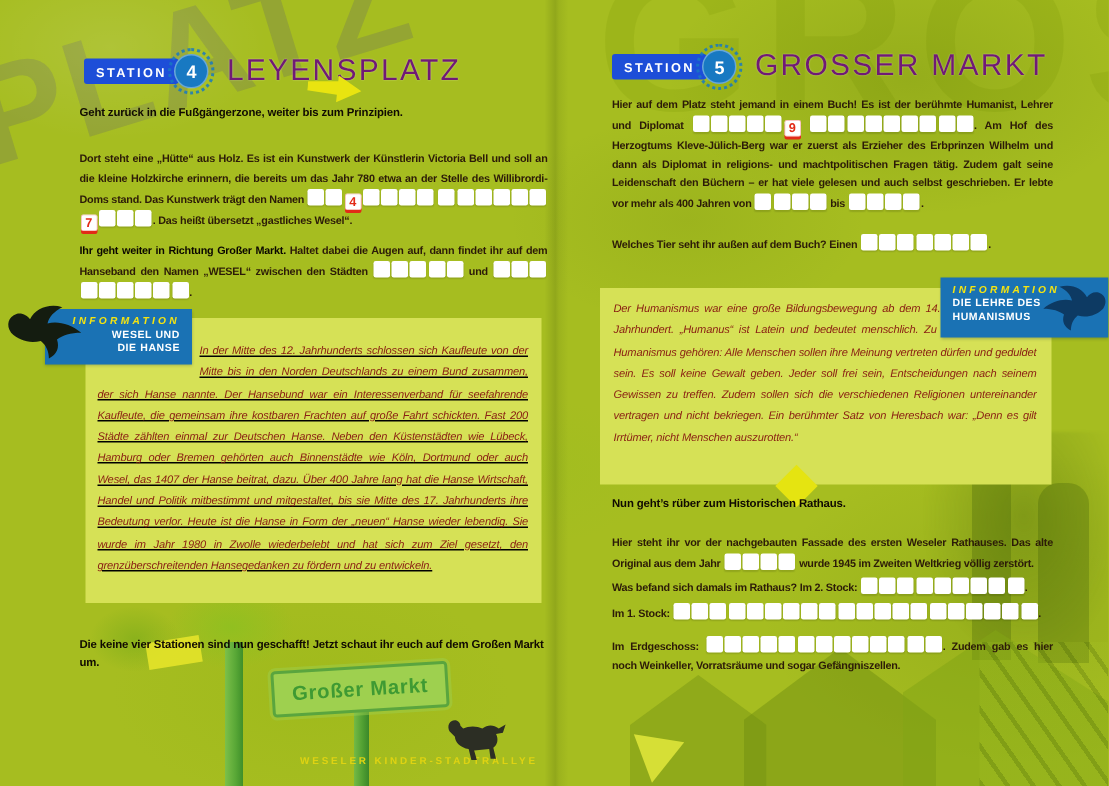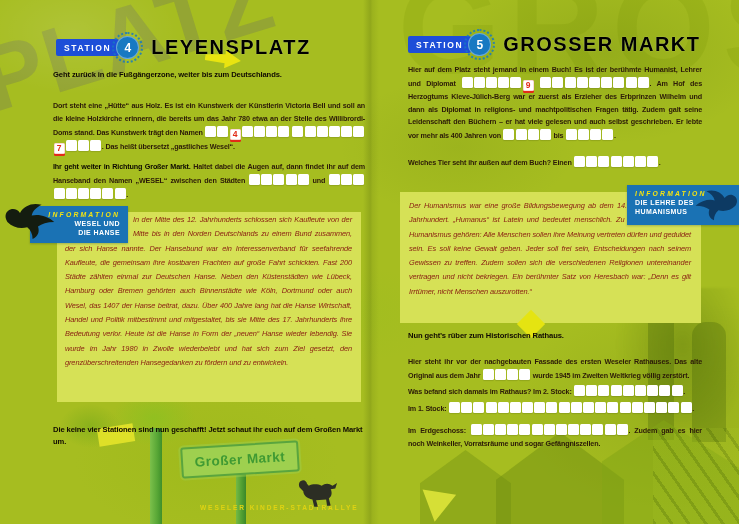--- a/index.html
+++ b/index.html
@@ -44,40 +44,40 @@
     border-top:30px solid rgba(222,228,58,.9);transform:rotate(9deg);}
   
   .station{position:absolute;display:flex;align-items:center;z-index:6;}
   .st-left{left:56px;top:36px;}
   .st-right{left:408px;top:33px;}
   .plate{background:#1d4ed8;color:#fff;font-size:8.5px;font-weight:700;letter-spacing:1.6px;
     padding:4px 8px 3px;border-radius:2px;}
   .badge{width:21px;height:21px;border-radius:50%;background:#1879c2;color:#fff;font-size:12px;font-weight:700;
     display:flex;align-items:center;justify-content:center;margin-left:-3px;
     border:1px solid rgba(255,255,255,.35);outline:2px dotted rgba(24,121,194,.85);outline-offset:2px;}
-  .st-title{color:#000000;font-size:20px;font-weight:700;letter-spacing:1.5px;margin-left:12px;
+  .st-title{color:#701a75;font-size:20px;font-weight:400;letter-spacing:1.5px;margin-left:12px;
     text-shadow:0 0 1px rgba(255,255,255,.55);white-space:nowrap;}
   .arrow-yellow{position:absolute;left:205px;top:50px;width:36px;height:18px;z-index:6;transform:rotate(6deg);}
   .arrow-yellow svg{display:block;}
   .diamond{position:absolute;left:521px;top:314px;width:20px;height:20px;background:#e5e411;transform:rotate(45deg);z-index:3;}
   
   .tb{position:absolute;color:#2c1b08;font-size:7.2px;letter-spacing:-.15px;line-height:12.8px;
     font-weight:700;text-align:justify;z-index:5;margin:0;}
   .tb b{color:#0b0701;}
   .lead{position:absolute;color:#100a02;font-size:7.6px;letter-spacing:-.1px;line-height:11.5px;
     font-weight:700;z-index:5;margin:0;}
   
   .boxes{white-space:normal;}
   .box{display:inline-block;width:11px;height:11px;background:#fff;border-radius:1.5px;
     margin:0 .6px;vertical-align:-2px;box-shadow:0 1px 1px rgba(0,0,0,.12);}
   .box.marked{color:#e22b17;font-size:8.5px;font-weight:700;line-height:11px;text-align:center;
     box-shadow:0 2px 0 #e22b17, inset 0 0 0 .5px rgba(226,43,23,.35);}
   
   .panel{position:absolute;background:#d6e156;z-index:2;box-sizing:border-box;}
-  .panel-left{left:57px;top:212px;width:304px;height:190px;padding:1px 9px 0 8px;}
+  .panel-left{left:57px;top:212px;width:304px;height:190px;padding:15px 9px 0 8px;text-decoration:underline;}
   .panel-right{left:400px;top:192px;width:301px;height:131px;padding:7px 10px 0 9px;}
   .panel p{margin:0;color:#8a2113;font-style:italic;font-size:7.4px;letter-spacing:-.1px;
     line-height:14.3px;text-align:justify;font-weight:400;}
   .float-l{float:left;width:68px;height:28px;}
   .float-r{float:right;width:64px;height:13px;}
   .infobox{position:absolute;background:#1a72b4;z-index:4;box-sizing:border-box;box-shadow:0 1px 2px rgba(0,30,60,.25);}
   .ib-left{left:30px;top:206px;width:98px;height:37px;text-align:right;padding:5px 8px 0 0;}
   .ib-right{left:627px;top:185px;width:112px;height:40px;text-align:left;padding:5px 0 0 8px;}
   .ib-kicker{color:#f5e411;font-size:6.8px;font-style:italic;font-weight:700;letter-spacing:2.2px;}
   .ib-title{color:#fff;font-size:7px;font-weight:700;letter-spacing:.4px;line-height:8.5px;margin-top:2px;}
@@ -135,21 +135,21 @@
   <span class="plate">STATION</span>
   <span class="badge">4</span>
   <span class="st-title">LEYENSPLATZ</span>
 </div>
 <div class="arrow-yellow">
   <svg width="36" height="18" viewBox="0 0 36 18">
       <polygon points="0,6 20,4 20,0 36,9 20,18 20,13 0,12" fill="#e9e410"></polygon>
     </svg>
 </div>
 
-<p class="lead p-l-lead">Geht zurück in die Fußgängerzone, weiter bis zum Deutschlands.</p>
+<p class="lead p-l-lead">Geht zurück in die Fußgängerzone, weiter bis zum Prinzipien.</p>
 
 <p class="tb p-l-q1 rich">Dort steht eine „Hütte“ aus Holz. Es ist ein Kunstwerk der Künstlerin Victoria Bell und soll an die kleine Holzkirche erinnern, die bereits um das Jahr 780 etwa an der Stelle des Willibrordi-Doms stand. Das Kunstwerk trägt den Namen <span class="boxes"><span class="box"></span><span class="box"></span><span class="box marked">4</span><span class="box"></span><span class="box"></span><span class="box"></span><span class="box"></span></span> <span class="boxes"><span class="box"></span><span class="box"></span><span class="box"></span><span class="box"></span><span class="box"></span><span class="box"></span><span class="box marked">7</span><span class="box"></span><span class="box"></span><span class="box"></span></span>. Das heißt übersetzt „gastliches Wesel“.</p>
 <p class="tb p-l-q2 rich"><b>Ihr geht weiter in Richtung Großer Markt.</b> Haltet dabei die Augen auf, dann findet ihr auf dem Hanseband den Namen „WESEL“ zwischen den Städten <span class="boxes"><span class="box"></span><span class="box"></span><span class="box"></span><span class="box"></span><span class="box"></span></span> und <span class="boxes"><span class="box"></span><span class="box"></span><span class="box"></span><span class="box"></span><span class="box"></span><span class="box"></span><span class="box"></span><span class="box"></span><span class="box"></span></span>.</p>
 
 <div class="infobox ib-left">
   <div class="ib-kicker">INFORMATION</div>
   <div class="ib-title">
     <span>WESEL UND</span><br>
     <span>DIE HANSE</span>
   </div>

